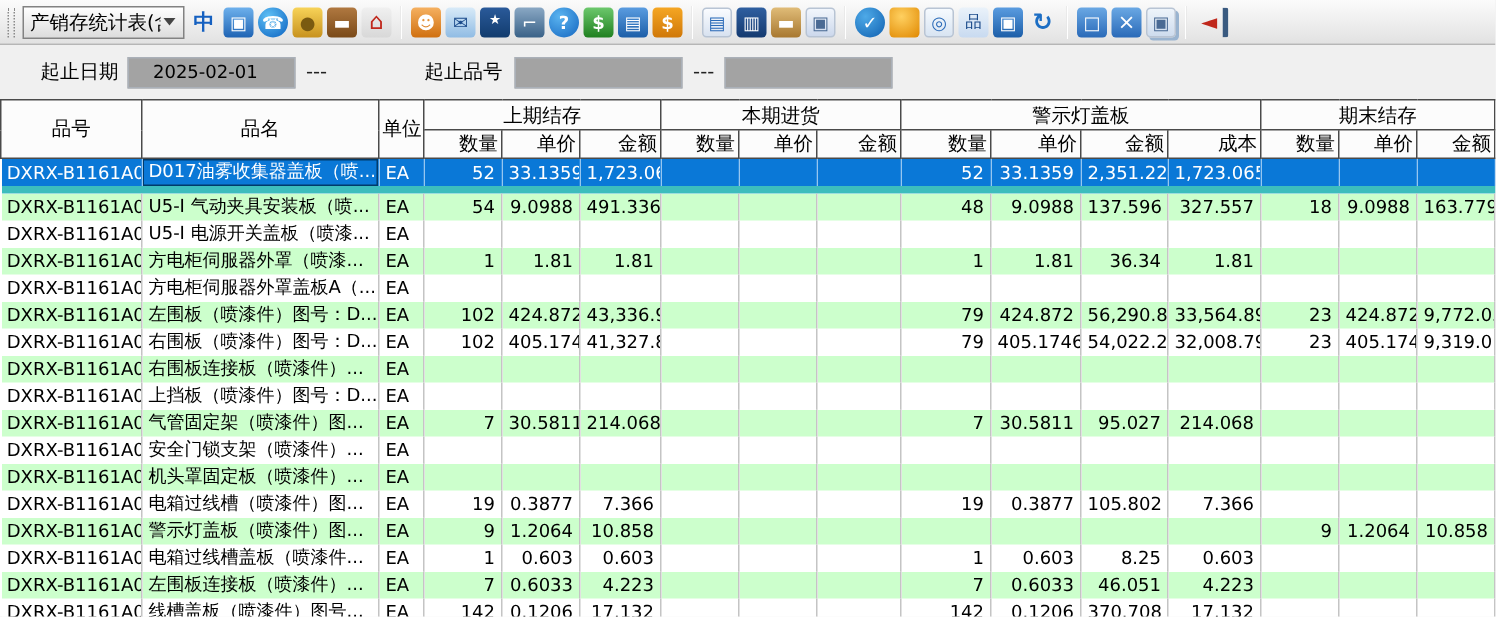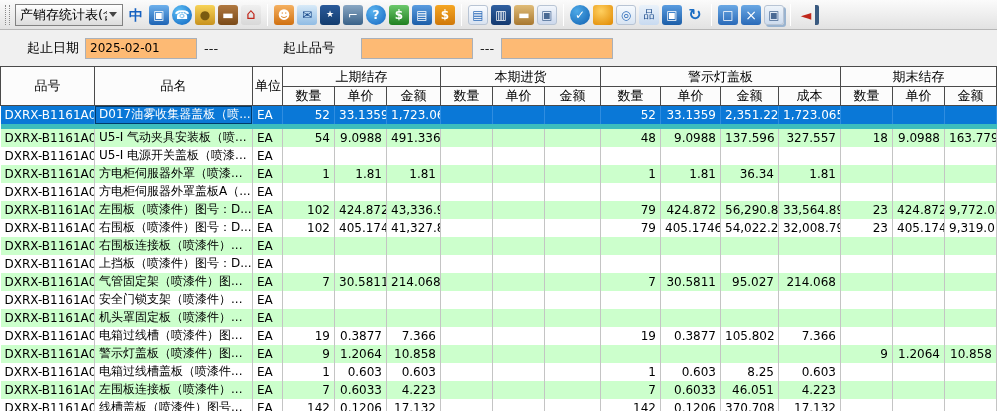--- a/index.html
+++ b/index.html
@@ -44,32 +44,32 @@
   [data-name="refresh-icon"] { background: transparent; color: #1c6ec4; font-weight: bold; font-size: 16px; }
   [data-name="window-icon"] { background: linear-gradient(#6aa8e4, #2a6ab8); }
   [data-name="close-window-icon"] { background: linear-gradient(#6aa8e4, #2a6ab8); font-size: 14px; }
   [data-name="cascade-icon"] { background: linear-gradient(#eef4fa, #cedcee); color: #4a6a94; border: 1px solid #b8c4d4; box-shadow: 2px 2px 0 #9ab4d0; }
   [data-name="exit-icon"] { background: transparent; color: #c0281c; font-size: 14px; border-right: 4px solid #3a5a80; border-radius: 0 2px 2px 0; width: 22px; }
 
   
   .filterbar { height: 36px; background: #f0f0f0; display: flex; align-items: center; font-size: 13px; color: #000; }
   .flabel { white-space: nowrap; }
   .flabel.first { margin-left: 27px; margin-right: 6px; }
-  .flabel.second { margin-left: 58px; margin-right: 26px; }
+  .flabel.second { margin-left: 58px; margin-right: 8px; }
   .fsep { margin: 0 7px; color: #222; }
-  .finput { width: 112px; height: 21px; border: 1px solid #aab0b8; background: #fdba74; font-size: 12px;
-    padding: 1px 4px; font-family: inherit; }
+  .finput { width: 112px; height: 21px; border: 1px solid #aab0b8; background: #a3a3a3; font-size: 12px;
+    padding: 1px 16px; font-family: inherit; }
 
   
   table { width: 997px; border-collapse: collapse; table-layout: fixed; font-size: 12px; background: #fff;
     border-top: 1px solid #4a4a4a; }
   thead th { border: 1px solid #4a4a4a; background: #fcfcfc; font-weight: normal; font-size: 13px;
     padding: 0 2px; white-space: nowrap; overflow: hidden; }
   thead tr.grp th { height: 20px; }
-  thead tr.sub th { height: 19px; }
+  thead tr.sub th { height: 19px; text-align: right; }
   tbody td { height: 18px; padding: 0 4px; white-space: nowrap; overflow: hidden;
     border-right: 1px solid #c4c4c4; color: #000; }
   tbody tr.white { background: #ffffff; }
   tbody tr.green { background: #ccffcc; }
   tbody td.num { text-align: right; }
   tbody td.txt { text-align: left; }
   tbody tr.selected { background: #0a78d7; }
   tbody tr.selected td { color: #ffffff; border-right-color: #2f8de0; }
   tbody tr.selected td.focus-cell { box-shadow: inset 0 0 0 1px #003a6a; }
   tr.teal-strip td { height: 5px; padding: 0; background: #3dbdbd; border: none; }

